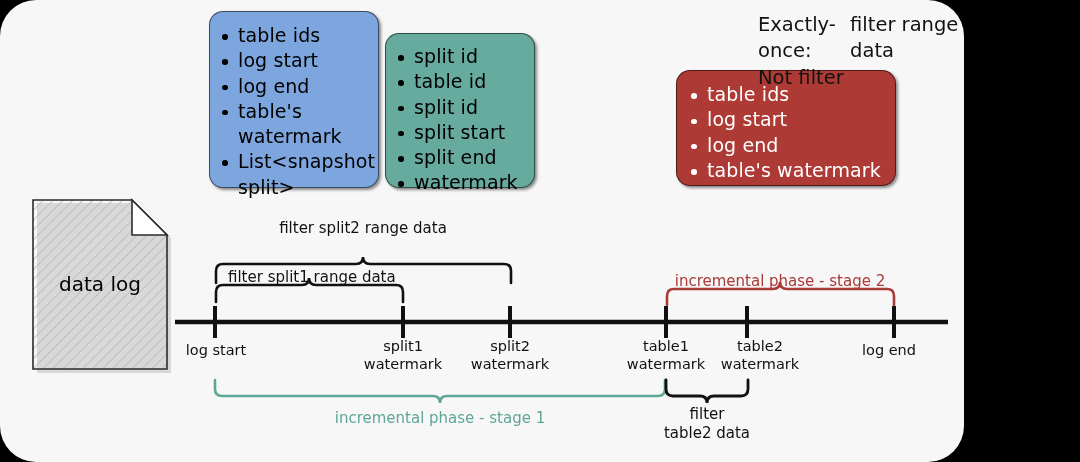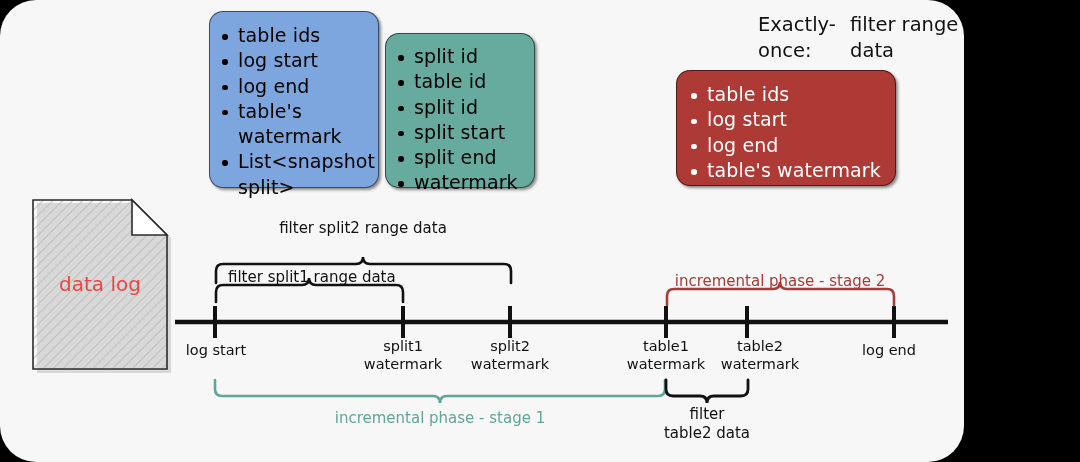--- a/index.html
+++ b/index.html
@@ -21,21 +21,21 @@
   #box-red{left:676px;top:70px;width:220px;height:116px;background:#AE3A35;color:#fff;font-size:19px;padding:11px 8px 0 10px;}
   #box-red li::before{background:#fff;top:.6em;}
 
   
   #legend{left:758px;top:12px;font-size:19.5px;color:#111;line-height:1.35;}
   #legend .row{display:flex;}
   #legend .k{width:128px;}
   #legend .v{}
 
   
-  #doclabel{left:33px;top:272px;width:134px;text-align:center;font-size:20px;color:#ef4444;}
+  #doclabel{left:33px;top:272px;width:134px;text-align:center;font-size:20px;color:#000000;}
 
   
   .tlabel{position:absolute;font-size:14.5px;color:#111;text-align:center;line-height:1.22;transform:translateX(-50%);}
   .brlabel{position:absolute;font-size:15px;color:#111;text-align:center;transform:translateX(-50%);white-space:nowrap;}
   .brlabel.red{color:#A83A37;}
   .brlabel.green{color:#5FA697;}
   #logoffset{left:963px;top:308px;font-size:21px;color:#111;}
   .inner-brace-label{position:absolute;font-size:15px;color:#111;white-space:nowrap;}
 </style>
 </head>
@@ -74,20 +74,21 @@
       <li>table's watermark</li>
     </ul>
   </div>
 
   <div class="abs" id="legend">
     <div class="row">
       <span class="k">Exactly-once:</span>
       <span class="v">filter range data</span>
     </div>
     <div class="row">
+      <span class="v">Not filter</span>
     </div>
   </div>
 
   <svg class="abs" style="left:28px;top:195px;" width="150" height="185">
     <defs>
       <pattern id="hatch" width="7" height="7" patternTransform="rotate(45)" patternUnits="userSpaceOnUse">
         <line x1="0" y1="0" x2="0" y2="7" stroke="#b9b9b9" stroke-width="1.6"></line>
       </pattern>
     </defs>
 

